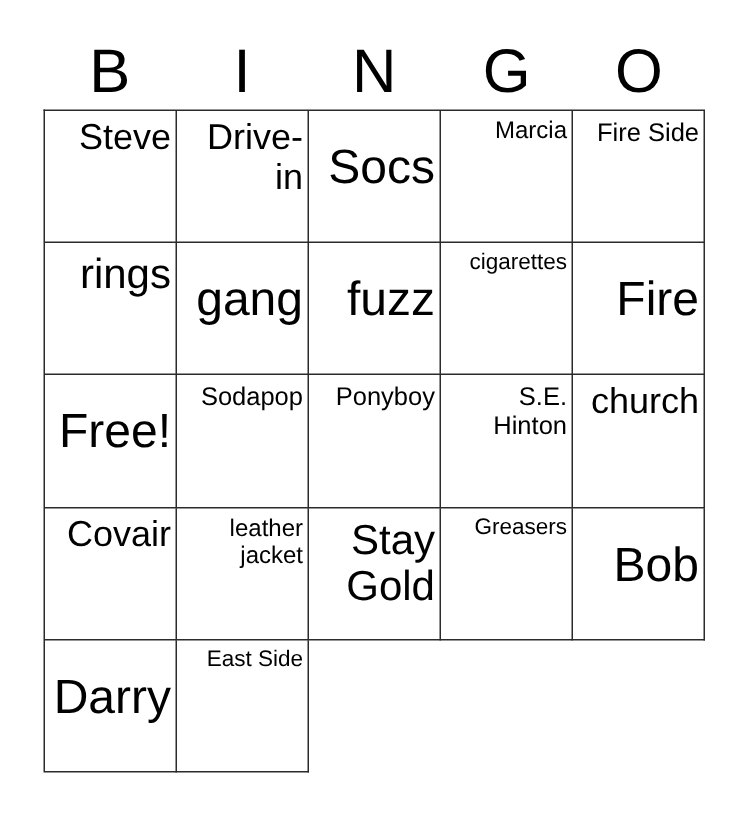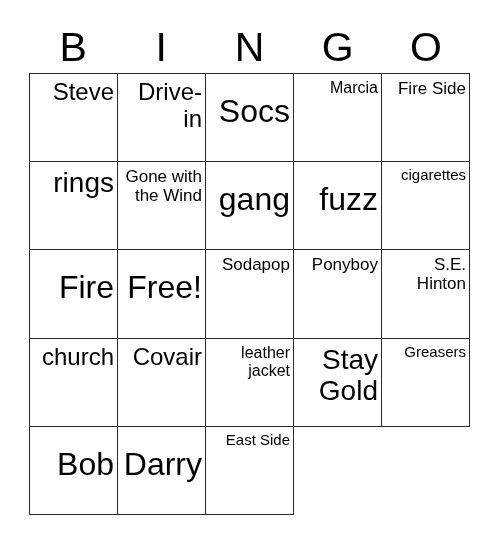--- a/index.html
+++ b/index.html
@@ -106,23 +106,20 @@
         <span class="cell-text fs-md">Marcia</span>
       </div>
     <div class="bingo-cell">
         <span class="cell-text fs-sm">Fire Side</span>
       </div>
 
     <div class="bingo-cell">
         <span class="cell-text fs-xl">rings</span>
       </div>
     <div class="bingo-cell">
-        <span class="cell-text fs-sm">Gone with the Wind</span>
-      </div>
-    <div class="bingo-cell">
         <span class="cell-text fs-xxl">gang</span>
       </div>
     <div class="bingo-cell">
         <span class="cell-text fs-xxl">fuzz</span>
       </div>
 
     <div class="bingo-cell">
         <span class="cell-text fs-xs">cigarettes</span>
       </div>
     <div class="bingo-cell">

